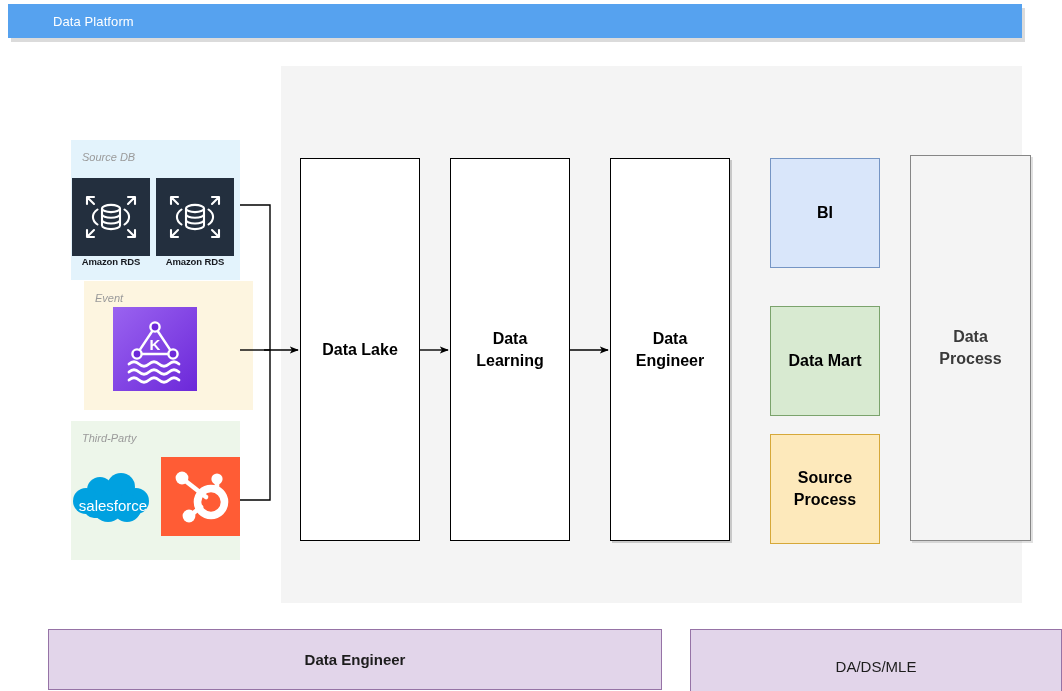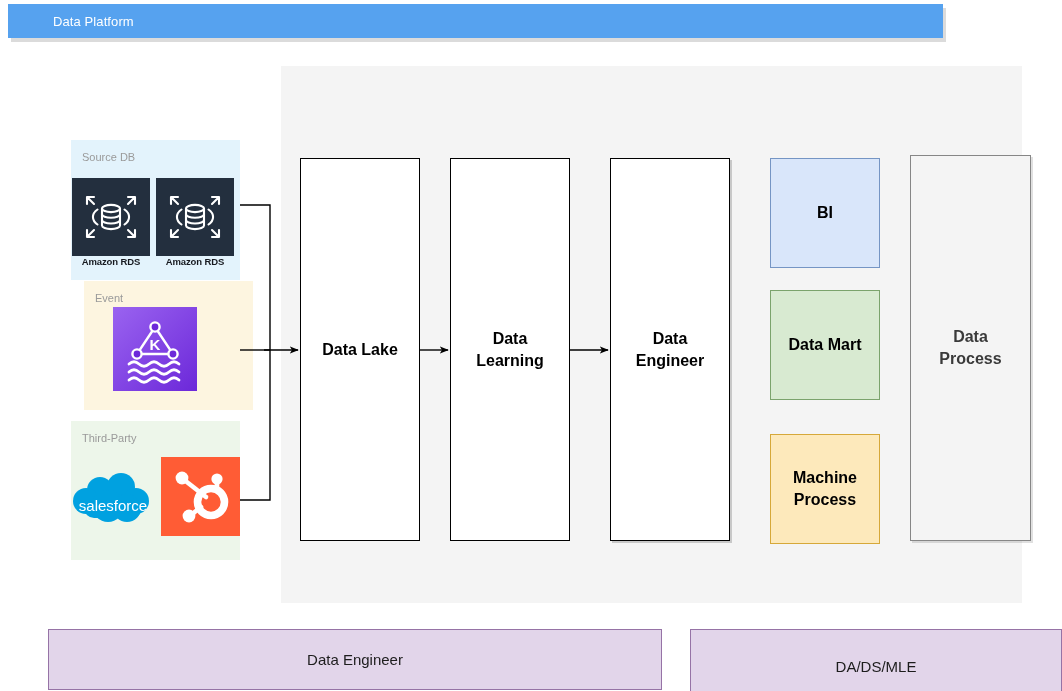--- a/index.html
+++ b/index.html
@@ -19,21 +19,21 @@
     position: absolute;
     left: 0; top: 0;
     width: 1062px;
     height: 691px;
   }
 
   
   .title-bar {
     position: absolute;
     left: 8px; top: 4px;
-    width: 935px; height: 34px;
+    width: 1014px; height: 34px;
     background: #56a2ef;
     box-shadow: 3px 4px 0 0 rgba(0,0,0,0.14);
     display: flex;
     align-items: center;
   }
   .title-bar .title-text {
     color: #ffffff;
     font-size: 13px;
     margin-left: 45px;
     letter-spacing: 0.1px;
@@ -50,20 +50,21 @@
   
   .src-panel {
     position: absolute;
     box-sizing: border-box;
   }
   .src-panel .panel-label {
     position: absolute;
     left: 11px; top: 11px;
     font-size: 11px;
     color: #9a9a9a;
+    font-style: italic;
   }
   .panel-sourcedb {
     left: 71px; top: 140px;
     width: 169px; height: 140px;
     background: #e3f3fc;
   }
   .panel-event {
     left: 84px; top: 281px;
     width: 169px; height: 129px;
     background: #fdf5e0;
@@ -148,21 +149,21 @@
     font-size: 16px;
     font-weight: bold;
     line-height: 1.35;
     padding: 0 2px;
   }
   .box-bi {
     left: 770px; top: 158px; width: 110px; height: 110px;
     background: #d9e6fa; border: 1px solid #7595c4; color: #000000;
   }
   .box-mart {
-    left: 770px; top: 290px; width: 110px; height: 110px;
+    left: 770px; top: 306px; width: 110px; height: 110px;
     background: #d8ead1; border: 1px solid #7ba36c; color: #000000;
   }
   .box-ml {
     left: 770px; top: 434px; width: 110px; height: 110px;
     background: #fde9bb; border: 1px solid #d6a839; color: #000000;
   }
   .box-product {
     left: 910px; top: 155px; width: 121px; height: 386px;
     background: #f4f4f4; border: 1px solid #868686; color: #3a3a3a;
     box-shadow: 2px 2px 0 0 rgba(0,0,0,0.12);
@@ -173,21 +174,21 @@
     position: absolute;
     box-sizing: border-box;
     background: #e2d5ea;
     border: 1.5px solid #9673a6;
     display: flex;
     align-items: center;
     justify-content: center;
     font-size: 15px;
     color: #1d1d1d;
   }
-  .role-de  { left: 48px; top: 629px; width: 614px; height: 61px; }
+  .role-de  { left: 48px; top: 629px; width: 614px; height: 61px; font-weight: bold; }
   .role-da  { left: 690px; top: 629px; width: 372px; height: 74px; }
 </style>
 </head>
 <body>
 
 <div class="canvas">
 
   <div class="title-bar">
     <span class="title-text">Data Platform</span>
   </div>
@@ -341,21 +342,21 @@
   <div class="consume-box box-bi">
     <span>BI</span>
   </div>
 
   <div class="consume-box box-mart">
     <span>Data Mart</span>
   </div>
 
   <div class="consume-box box-ml">
     <span>
-      <span>Machine</span><br>
+      <span>Source</span><br>
       <span>Process</span>
     </span>
   </div>
 
   <div class="consume-box box-product">
     <span>
       <span>Data</span><br>
       <span>Process</span>
     </span>
   </div>

